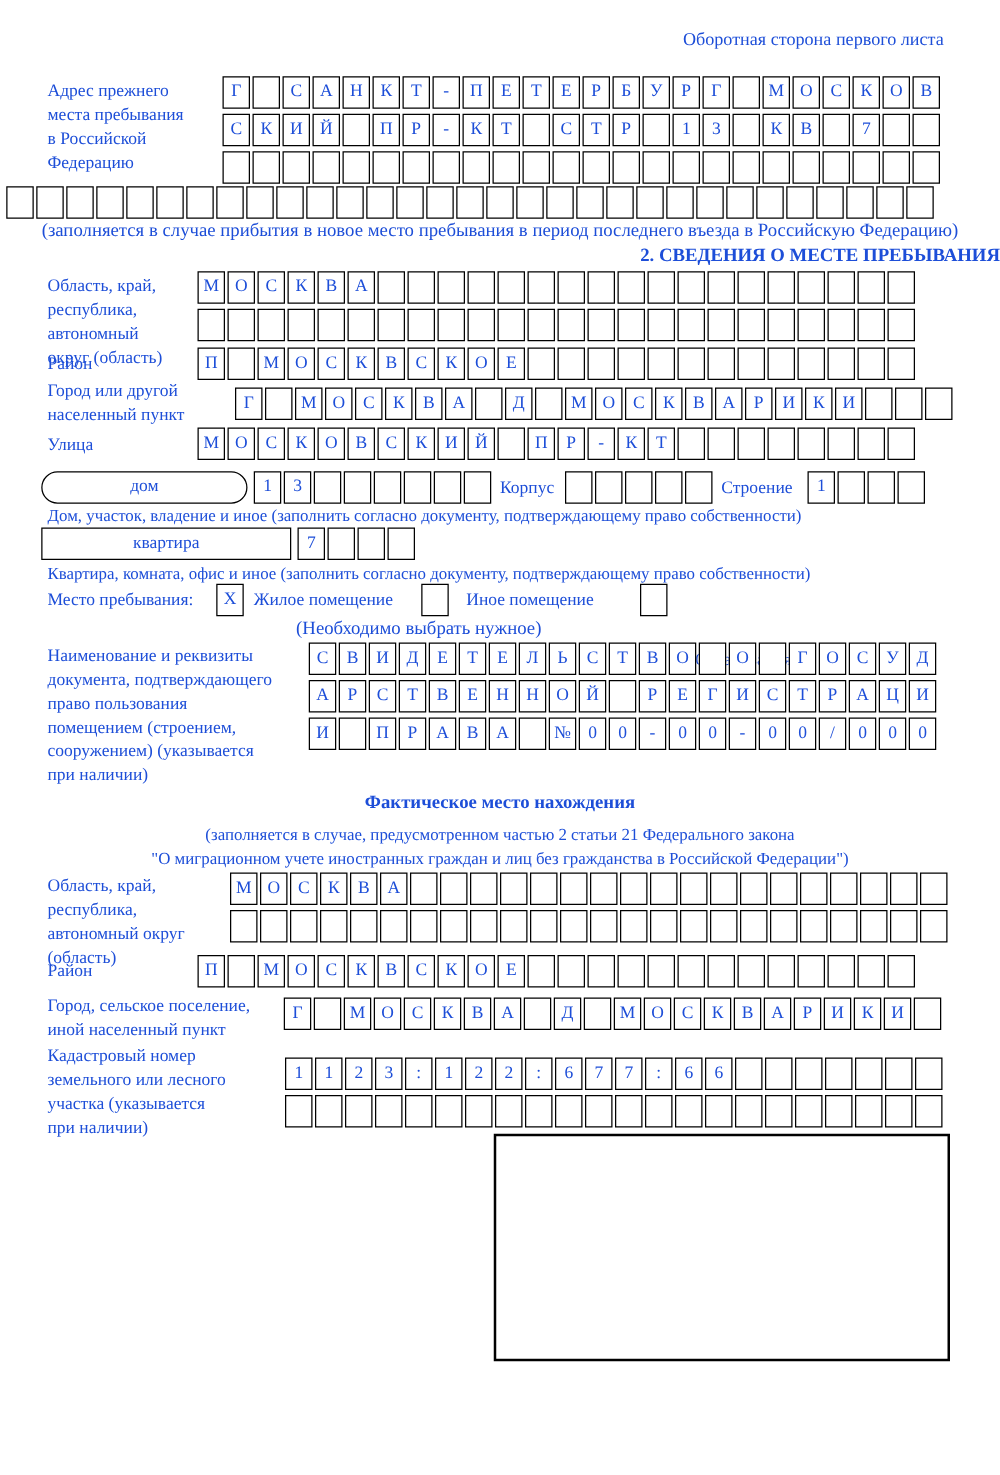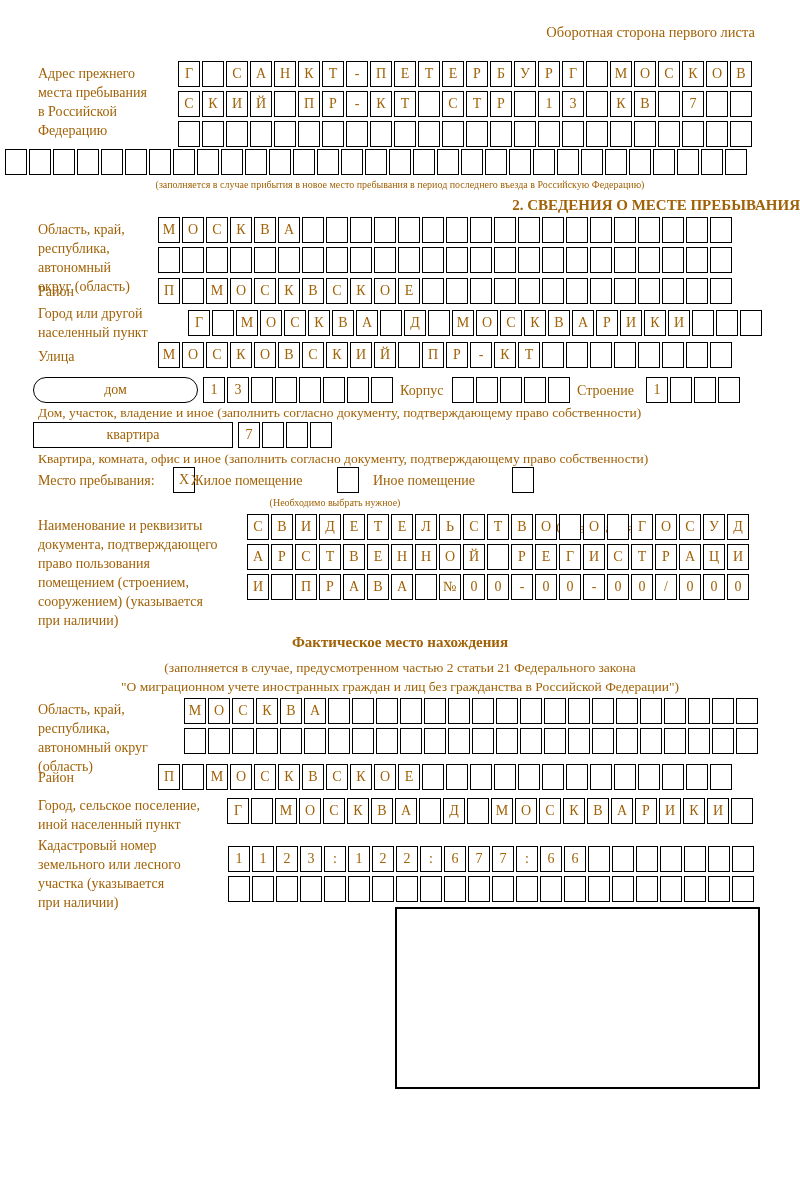--- a/index.html
+++ b/index.html
@@ -1,20 +1,20 @@
 <!DOCTYPE html>
 <html><head>
 <meta charset="utf-8">
 <style>
   html,body{margin:0;padding:0;background:#fff;}
-  .page{position:relative;width:800px;height:1180px;background:#fff;color:#a16207;
+  .page{position:relative;width:800px;height:1180px;background:#fff;color:#1d4ed8;
         font-family:"Liberation Serif", serif;overflow:hidden;}
   .abs{position:absolute;}
   .lbl{position:absolute;font-size:14px;line-height:19px;white-space:nowrap;}
-  .note{position:absolute;font-size:10px;line-height:18px;white-space:nowrap;}
+  .note{position:absolute;font-size:15px;line-height:18px;white-space:nowrap;}
   .ctr{left:0;width:800px;text-align:center;white-space:normal;}
   .hd{position:absolute;font-size:15px;font-weight:bold;}
   .boxrow{position:absolute;display:flex;}
   .cbox{flex:0 0 auto;box-sizing:border-box;width:22px;height:26px;margin-right:2px;
         border:1.5px solid #000;display:inline-flex;align-items:center;justify-content:center;
         font-size:14px;background:#fff;}
   .bigbox{position:absolute;box-sizing:border-box;height:26px;border:1.5px solid #000;
         display:flex;align-items:center;justify-content:center;font-size:14px;background:#fff;}
   .stamp{position:absolute;border:2px solid #000;background:#fff;}
   .lines div{white-space:nowrap;}
@@ -332,21 +332,21 @@
       <span class="cbox"></span>
       <span class="cbox"></span>
       <span class="cbox"></span>
     </div>
   <div class="note" style="left:38px;top:450px;font-size:13.5px;">Квартира, комната, офис и иное (заполнить согласно документу, подтверждающему право собственности)</div>
 
   <div class="lbl" style="left:38px;top:471px;">Место пребывания:</div>
   <div class="boxrow" style="left:173px;top:467px;">
       <span class="cbox">X</span>
     </div>
-  <div class="lbl" style="left:191px;top:471px;">Жилое помещение</div>
+  <div class="lbl" style="left:203px;top:471px;">Жилое помещение</div>
   <div class="boxrow" style="left:337px;top:467px;">
       <span class="cbox"></span>
     </div>
   <div class="lbl" style="left:373px;top:471px;">Иное помещение</div>
   <div class="boxrow" style="left:512px;top:467px;">
       <span class="cbox"></span>
     </div>
   <div class="lbl" style="left:556px;top:471px;margin-top:48px;">Организация</div>
   <div class="note" style="left:160px;top:494px;width:350px;text-align:center;">(Необходимо выбрать нужное)</div>
 

